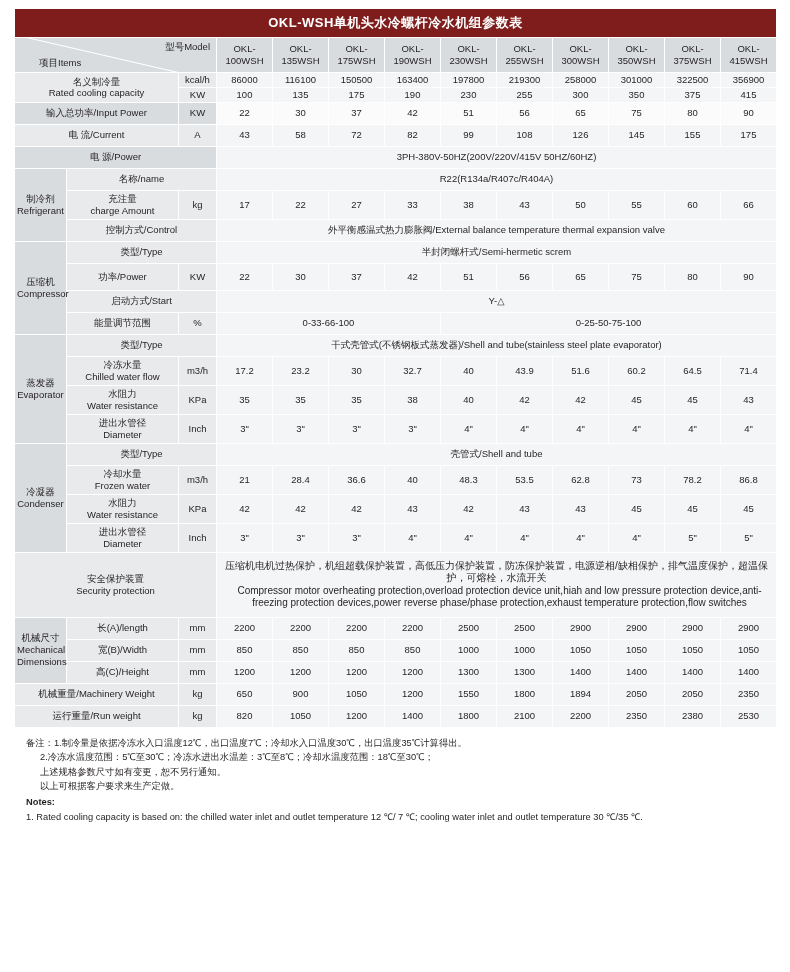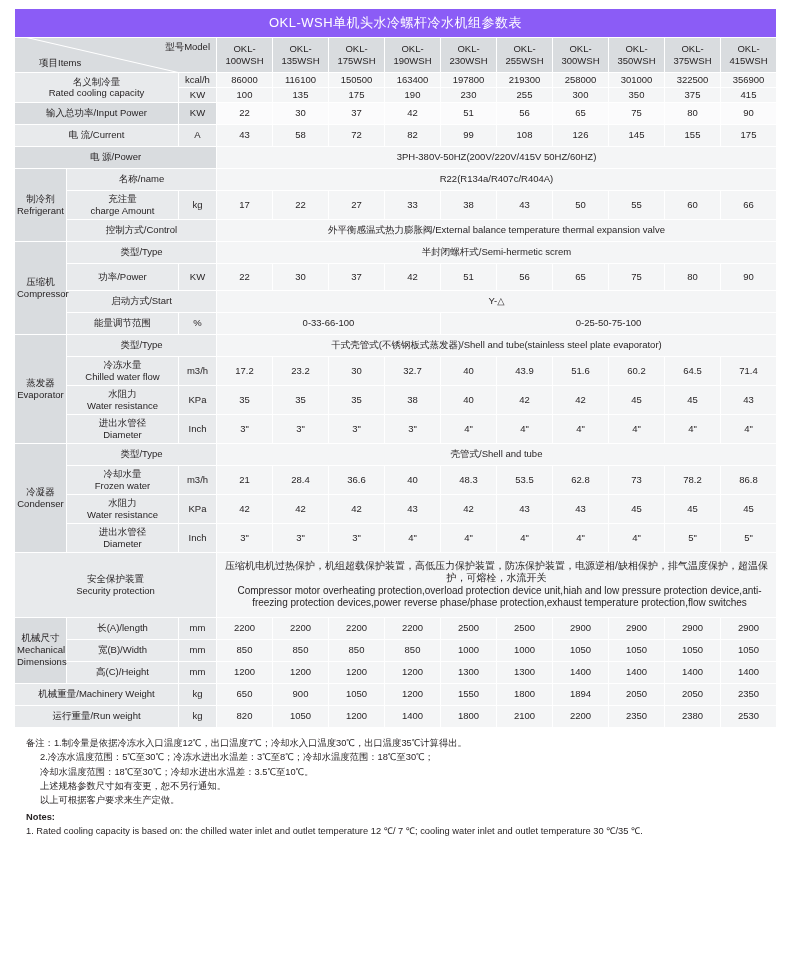--- a/index.html
+++ b/index.html
@@ -61,24 +61,24 @@
     font-size: 9.5px;
   }
   table.spec td {
     border: 1px solid #ffffff;
     text-align: center;
     vertical-align: middle;
     padding: 1px 2px;
     line-height: 1.25;
   }
   .banner {
-    background: #8b5cf6;
+    background: #7f1d1d;
     color: #ffffff;
     font-size: 13px;
-    font-weight: normal;
+    font-weight: bold;
     height: 26px;
     letter-spacing: 0.5px;
   }
   .hdr {
     background: #d9dcdf;
     height: 30px;
     font-size: 9.5px;
   }
   .hdr-model {
     font-weight: normal;
@@ -559,20 +559,19 @@
         <td class="val">2380</td>
         <td class="val">2530</td>
       </tr>
     </tbody>
       </table>
   </div>
 
   <div class="notes">
     <div>备注：1.制冷量是依据冷冻水入口温度12℃，出口温度7℃；冷却水入口温度30℃，出口温度35℃计算得出。</div>
     <div class="indent">2.冷冻水温度范围：5℃至30℃；冷冻水进出水温差：3℃至8℃；冷却水温度范围：18℃至30℃；</div>
-    <div class="indent">冷却水温度范围：18℃至30℃；冷却水进出水温差：3.5℃至10℃。</div>
     <div class="indent">上述规格参数尺寸如有变更，恕不另行通知。</div>
     <div class="indent">以上可根据客户要求来生产定做。</div>
     <div class="ntitle">Notes:</div>
     <div>1. Rated cooling capacity is based on: the chilled water inlet and outlet temperature 12 ℃/ 7 ℃; cooling water inlet and outlet temperature 30 ℃/35 ℃.</div>
   </div>
 
 </div>
 
 </body></html>

